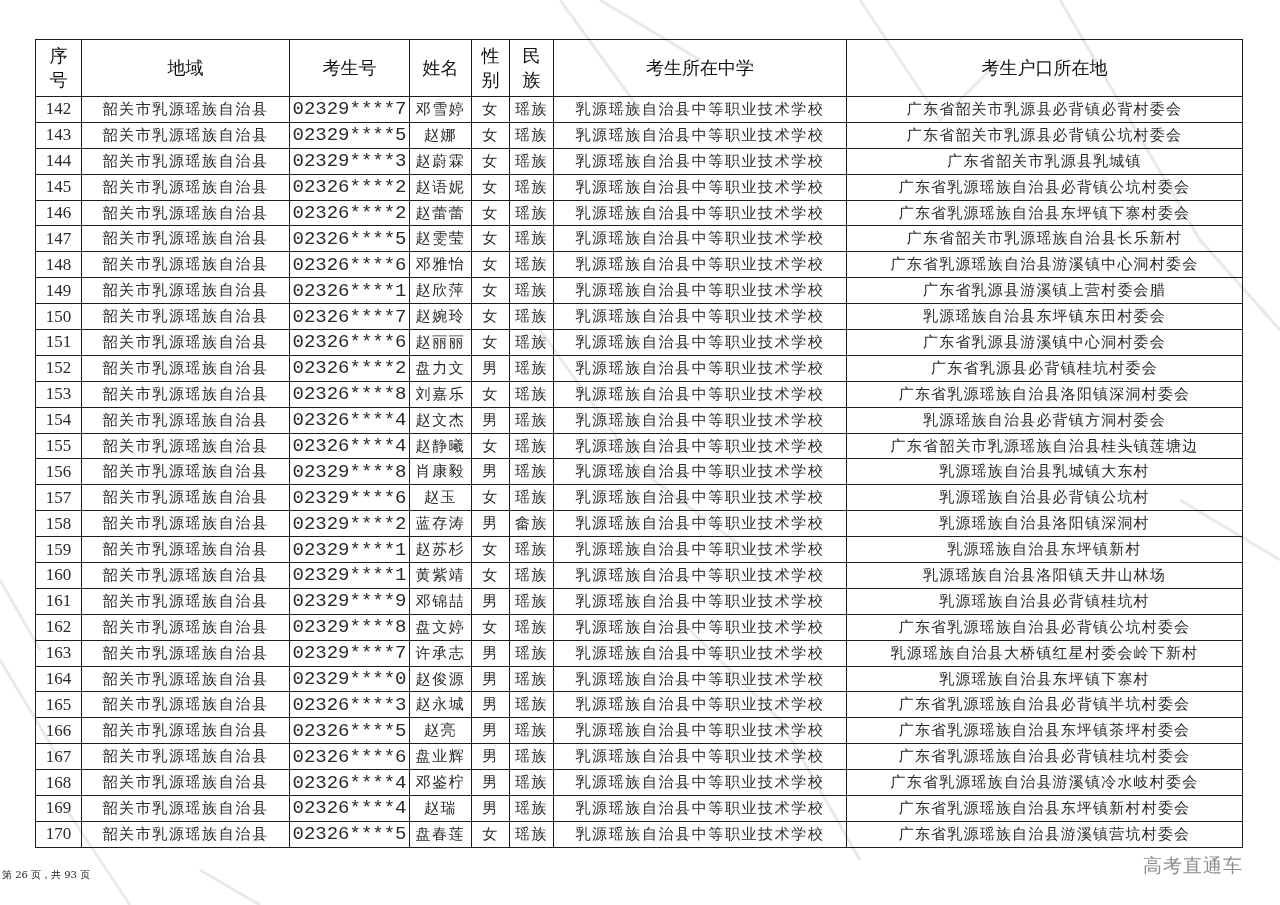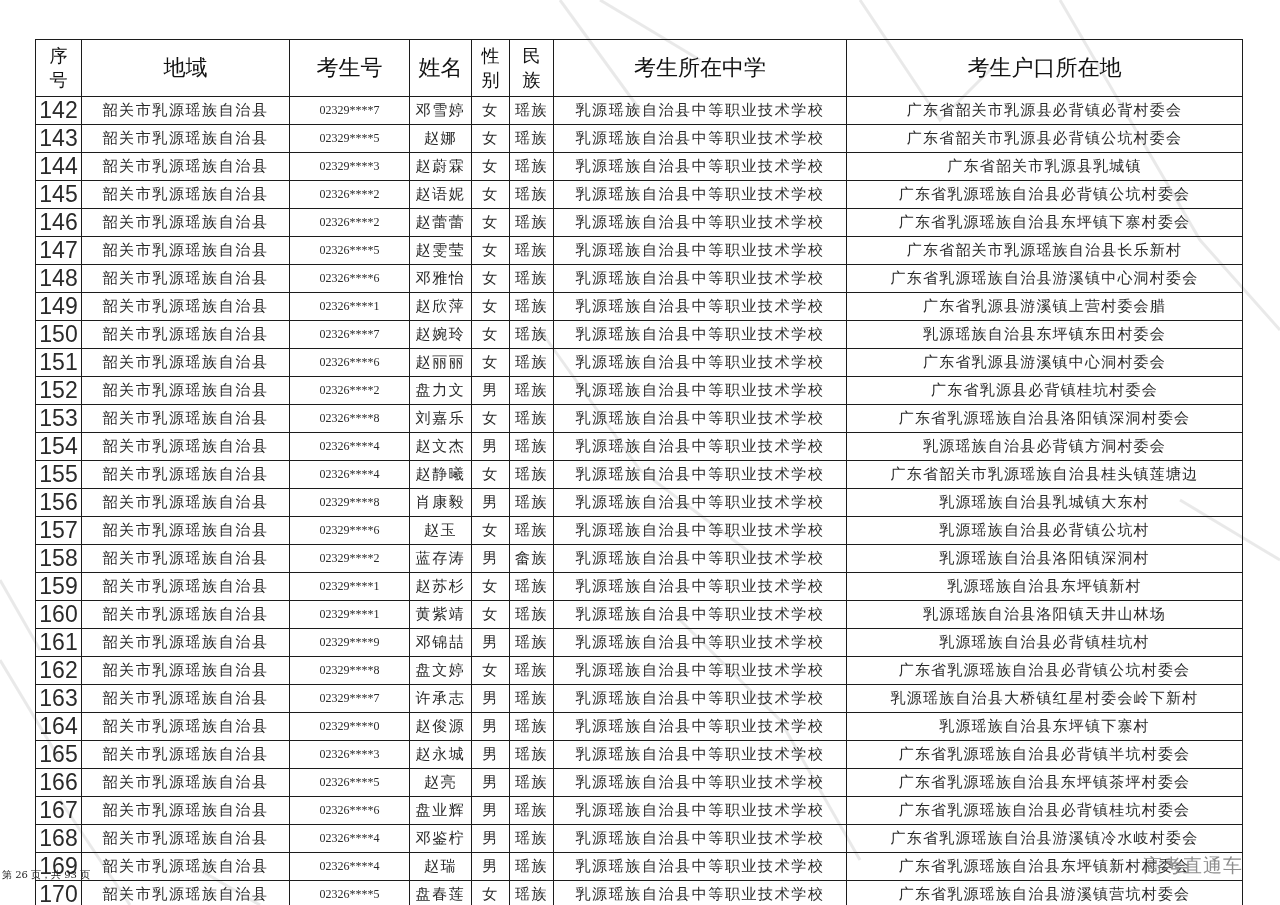--- a/index.html
+++ b/index.html
@@ -33,43 +33,43 @@
       border: 1.5px solid #1c1c1c;
       text-align: center;
       vertical-align: middle;
       padding: 0;
       overflow: hidden;
       white-space: nowrap;
     }
     table.roster th {
       height: 56px;
       font-family: "DejaVu Sans", "Liberation Sans", sans-serif;
-      font-size: 22px;
+      font-size: 18px;
       font-weight: normal;
       color: #111;
       line-height: 1.15;
     }
     table.roster th.narrow {
       font-size: 18px;
       line-height: 24px;
     }
     table.roster td {
       height: 24.9px;
       font-size: 15px;
       color: #2a2a2a;
       letter-spacing: 1.6px;
     }
     table.roster td.num {
-      font-family: Liberation Sans, sans-serif;
-      font-size: 23px;
+      font-family: Liberation Serif, serif;
+      font-size: 17px;
       letter-spacing: 0;
     }
     table.roster td.examno {
-      font-family: Liberation Serif, serif;
-      font-size: 12px;
+      font-family: Liberation Mono, monospace;
+      font-size: 19px;
       letter-spacing: 0;
     }
     table.roster td.addr {
       letter-spacing: 1.2px;
       margin-left: 40px;
     }
     col.c-seq { width: 46px; }
     col.c-region { width: 208px; }
     col.c-examno { width: 120px; }
     col.c-name { width: 62px; }

